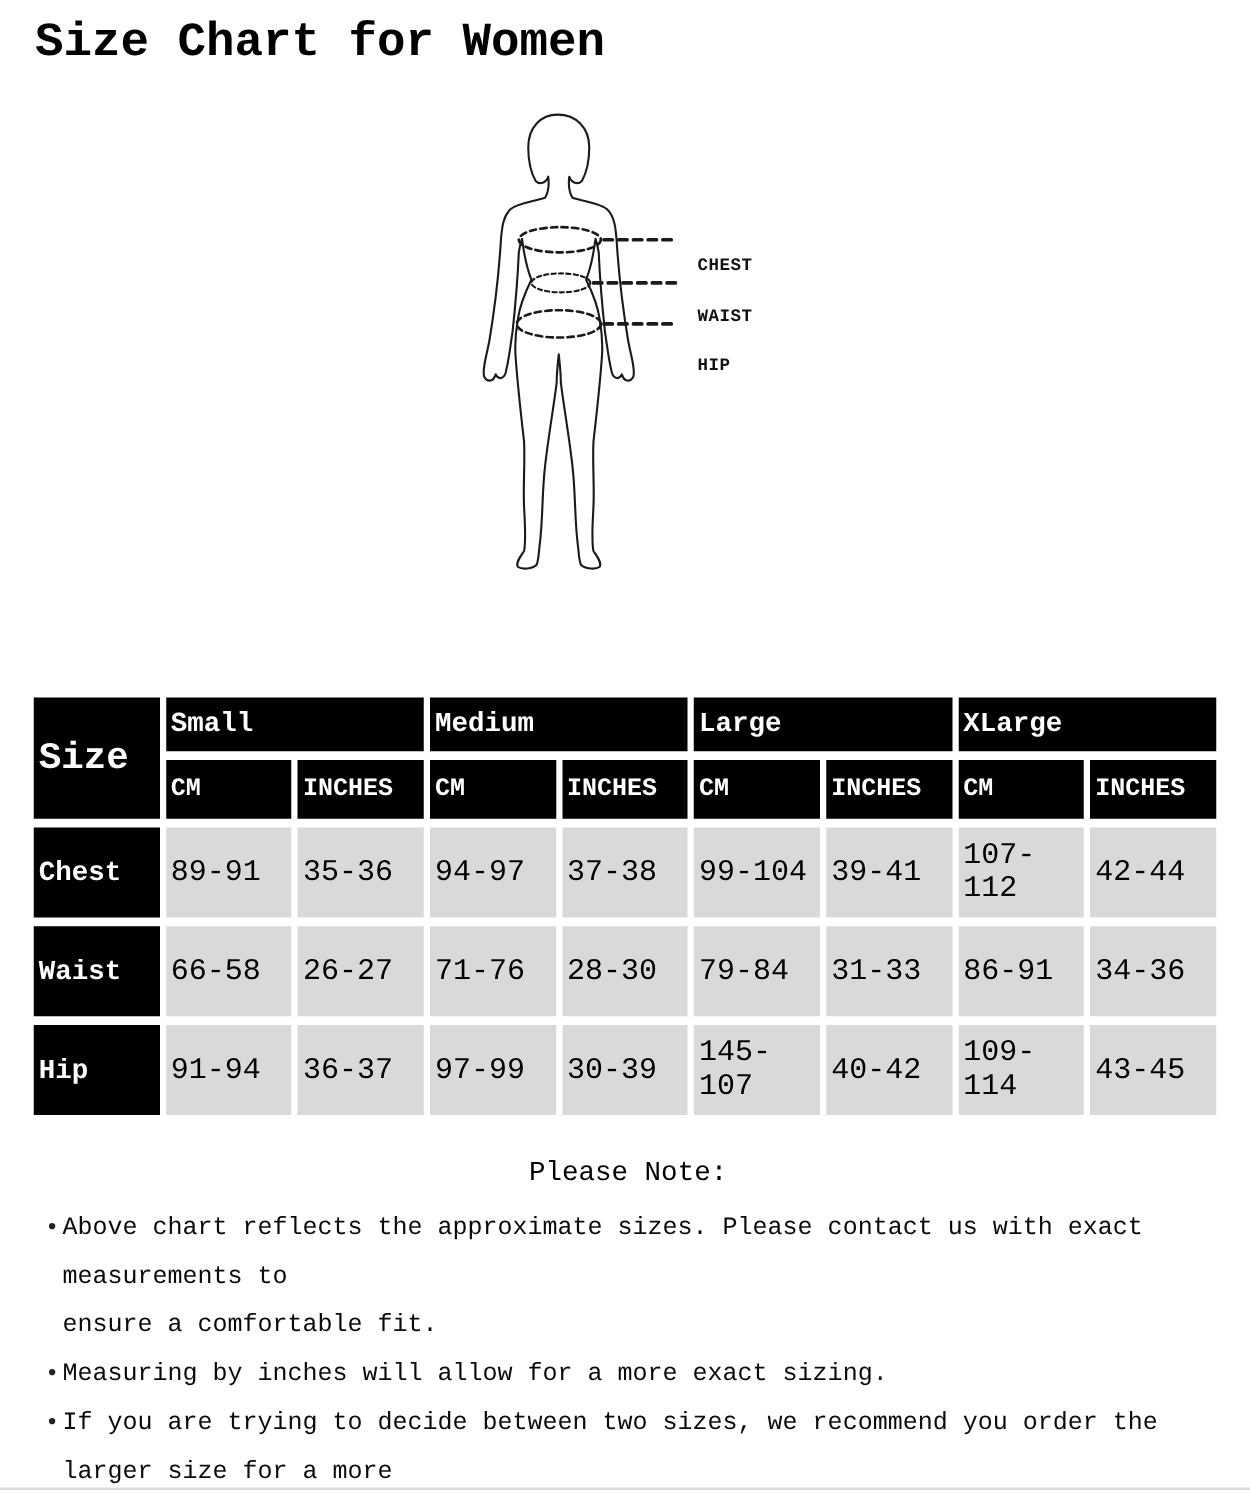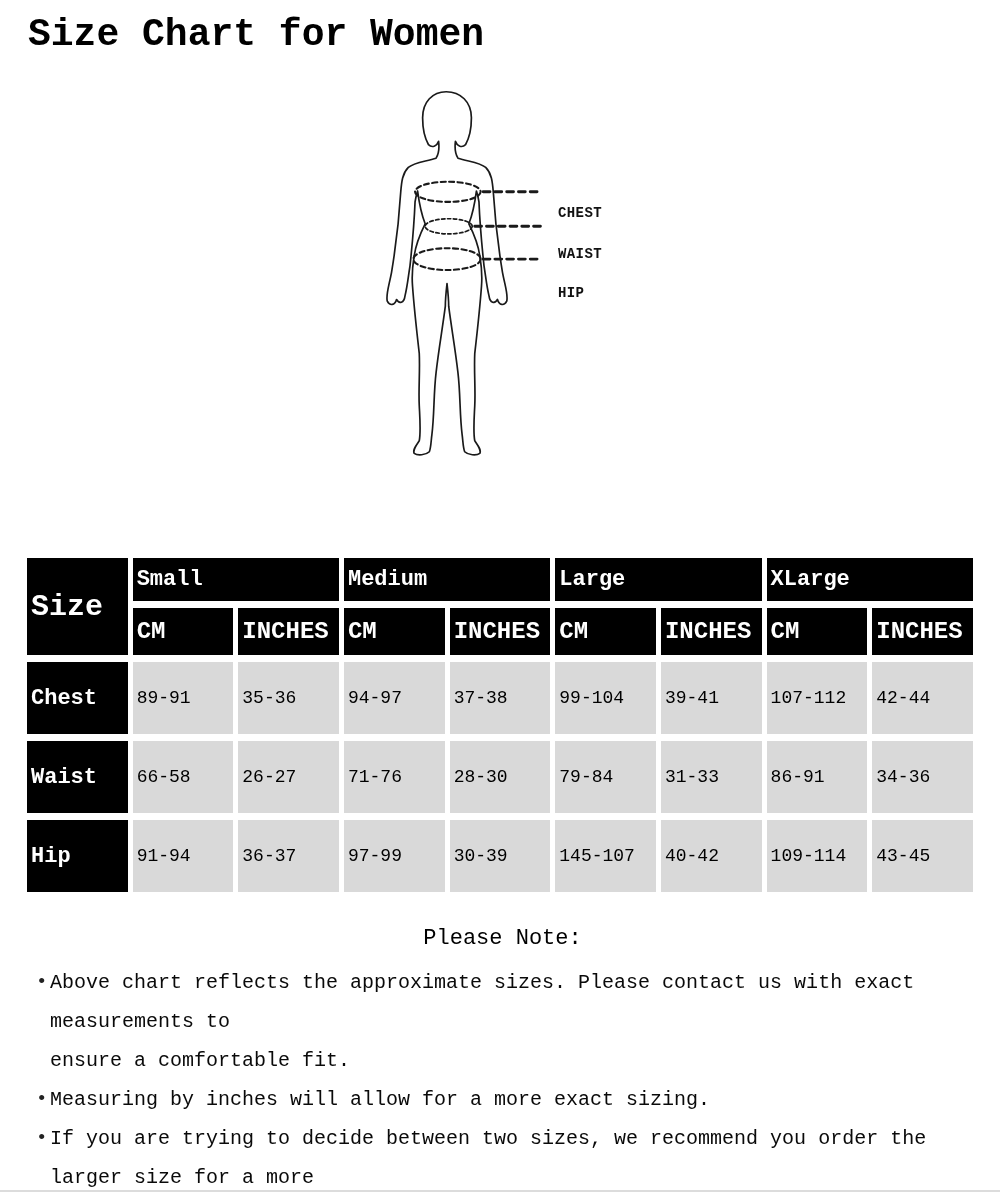--- a/index.html
+++ b/index.html
@@ -22,23 +22,23 @@
   .size-table{
     position:absolute;left:22px;top:551px;width:956px;
     border-collapse:separate;border-spacing:5px 7px;table-layout:fixed;
   }
   .size-table th,.size-table td{
     padding:4px;text-align:left;vertical-align:middle;
   }
   .hcell{background:#000000;color:#ffffff;font-weight:700;}
   .corner-th{font-size:30px;}
   .group-th{font-size:22px;}
-  .unit-th{font-size:24px;}
+  .unit-th{font-size:20px;}
   .row-th{font-size:22px;}
-  .size-table td{background:#d9d9d9;color:#000;font-size:18px;font-weight:400;}
+  .size-table td{background:#d9d9d9;color:#000;font-size:24px;font-weight:400;}
   .r-group{height:43px;}
   .r-units{height:47px;}
   .r-data{height:72px;}
   
   .notes{position:absolute;left:0;top:925px;width:980px;}
   .notes-heading{margin:0 0 10px 25px;font-size:22px;line-height:28px;font-weight:400;text-align:center;}
   .notes-list{margin:0;padding:0 0 0 50px;list-style:none;}
   .notes-list li{position:relative;font-size:20px;line-height:39px;color:#0a0a0a;}
   .notes-list li::before{
     content:"\2022";position:absolute;left:-14px;top:0;

